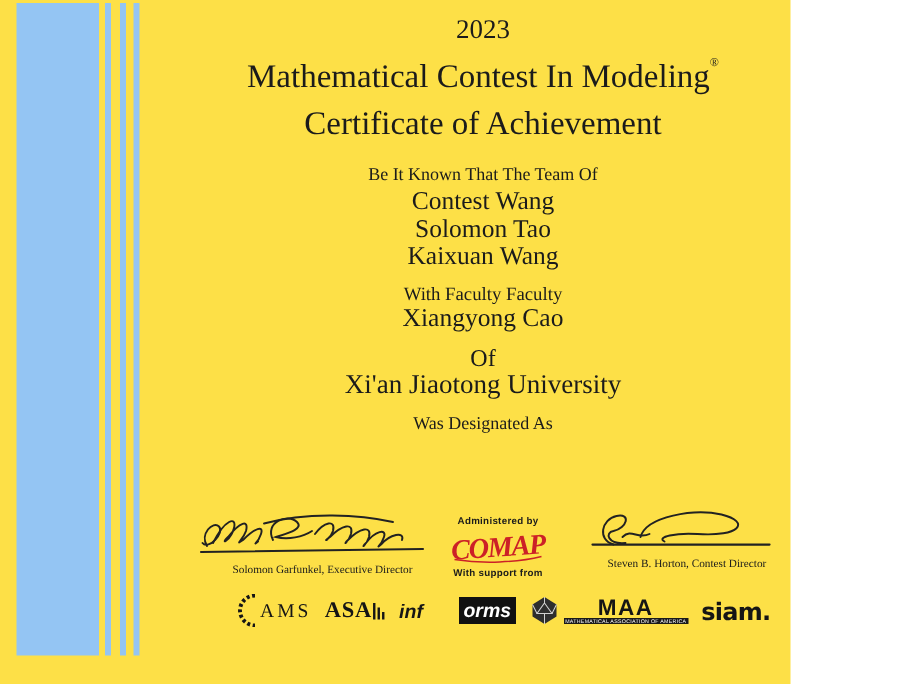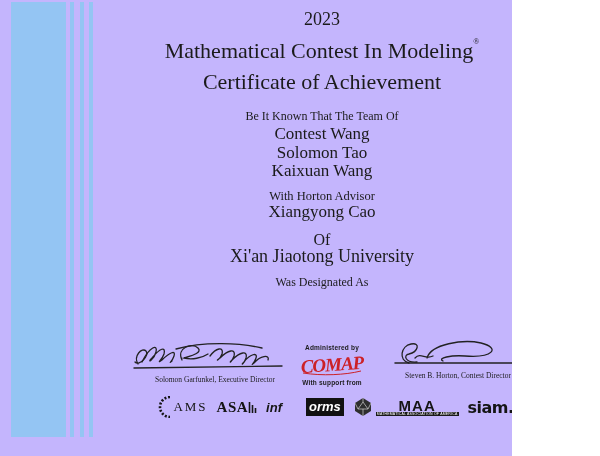--- a/index.html
+++ b/index.html
@@ -1,17 +1,17 @@
 <!DOCTYPE html>
 <html style="--band-blue: #94c5f3;"><head>
 <meta charset="utf-8">
 <style>
   html,body{margin:0;padding:0;background:#ffffff;}
-  .stage{position:relative;width:512px;height:456px;background:#c4b5fd;overflow:hidden;
-         font-family:"Liberation Serif", serif;color:#1b1b1b;}
+  .stage{position:relative;width:512px;height:456px;background:#fde047;overflow:hidden;
+         font-family:"Liberation Serif", serif;color:#1b1b1b;padding-left:15px;}
   
   .band{position:absolute;top:2px;height:435px;background:var(--band-blue,#94c5f3);}
   .band-main{left:11px;width:55px;}
   .stripe{width:4px;}
   .stripe-1{left:70px;}
   .stripe-2{left:80px;}
   .stripe-3{left:89px;}
   
   .cline{position:absolute;left:92px;width:460px;text-align:center;white-space:nowrap;}
   .year{top:9px;font-size:18px;}
@@ -63,21 +63,21 @@
   <div class="cline year">2023</div>
   <div class="cline title"><span>Mathematical Contest In Modeling</span><sup>®</sup></div>
   <div class="cline subtitle">Certificate of Achievement</div>
 
   <div class="cline small-line known">Be It Known That The Team Of</div>
   <div class="cline team">
     <div>Contest Wang</div>
     <div>Solomon Tao</div>
     <div>Kaixuan Wang</div>
   </div>
-  <div class="cline advisor-label">With Horton Advisor</div>
+  <div class="cline advisor-label">With Faculty Faculty</div>
   <div class="cline advisor-name">Xiangyong Cao</div>
   <div class="cline of-label">Of</div>
   <div class="cline institution">Xi'an Jiaotong University</div>
   <div class="cline designation-label">Was Designated As</div>
 
   <div class="sig-left">
     <svg width="160" height="34" viewBox="0 0 160 34">
       <g fill="none" stroke="#222" stroke-width="1.3" stroke-linecap="round">
         <path d="M8,24 C3,16 12,7 16,11 C20,15 9,27 5,22"></path>
         <path d="M12,22 C20,6 28,4 26,12 C24,20 16,24 22,18 C30,8 36,6 34,14 C32,20 26,24 32,20 C40,12 46,10 44,16 C42,22 38,24 42,21"></path>

